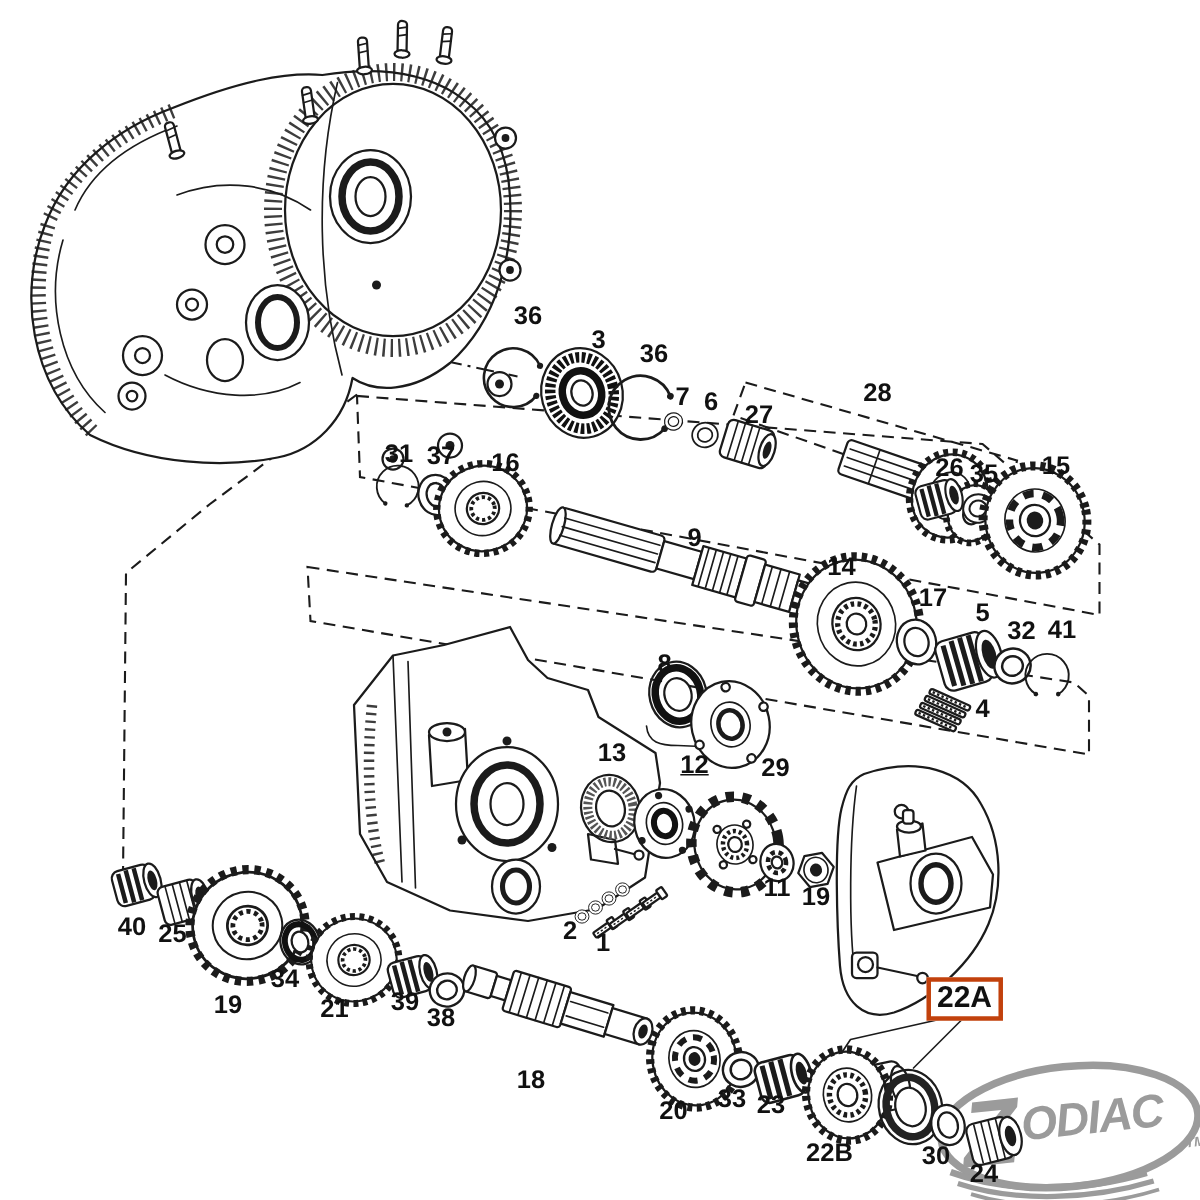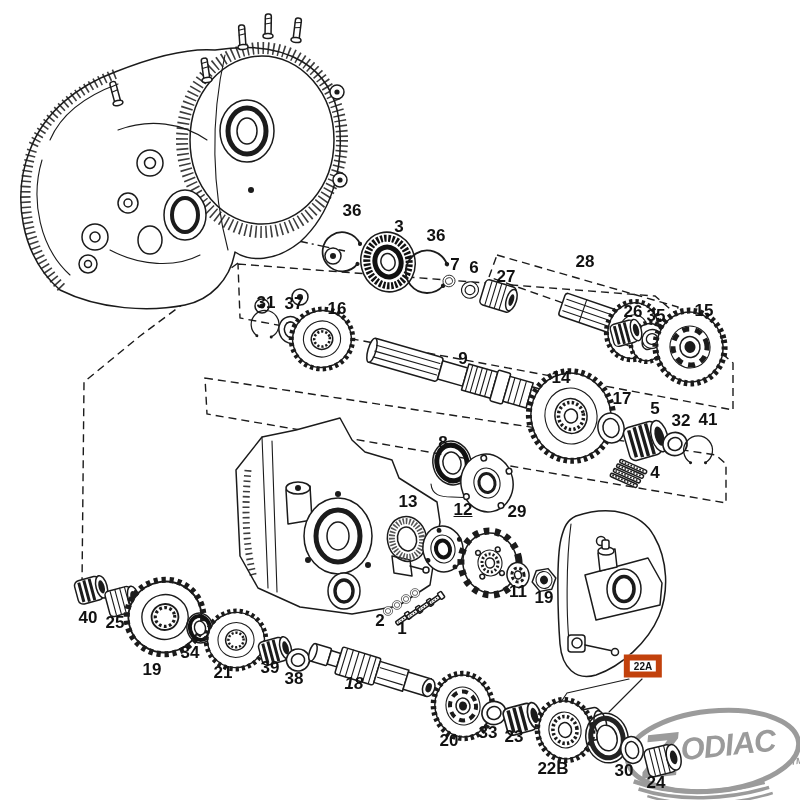--- a/index.html
+++ b/index.html
@@ -2,21 +2,21 @@
 <html><head>
 <meta charset="utf-8">
 <style>
   html,body{margin:0;padding:0;background:#ffffff;}
   .stage{position:relative;width:800px;height:800px;background:#fff;overflow:hidden;
          font-family:"Liberation Sans",sans-serif;}
   .stage svg{position:absolute;left:0;top:0;}
   #callouts{position:absolute;left:0;top:0;width:800px;height:664px;pointer-events:none;}
   .callout{position:absolute;transform:translate(-50%,-50%);
            font:bold 17px "Liberation Sans",sans-serif;color:#111;letter-spacing:0;}
-  .callout.boxed{border:6px solid #c2410c;background:#fff;padding:0 4px;font-size:10px;}
+  .callout.boxed{border:3px solid #c2410c;background:#fff;padding:0 4px;font-size:20px;}
   
   .fw{fill:#fff;stroke:#1b1b1b;stroke-width:1.5;stroke-linejoin:round;}
   .ln{fill:none;stroke:#1b1b1b;stroke-width:1.5;stroke-linecap:round;stroke-linejoin:round;}
   .thin{stroke-width:1.1;}
   .dk{fill:#1b1b1b;stroke:none;}
   .dash{fill:none;stroke:#1b1b1b;stroke-width:1.4;stroke-dasharray:8 5;}
   .dashdot{fill:none;stroke:#1b1b1b;stroke-width:1.4;stroke-dasharray:12 4 2 4;}
   .hatch{fill:none;stroke:#1b1b1b;stroke-dasharray:1.6 3.6;opacity:.85;}
   .logoln{fill:none;stroke:#9b9b9b;}
   .logotxt{fill:#9b9b9b;font-family:"Liberation Sans",sans-serif;font-weight:bold;font-style:italic;}
@@ -511,21 +511,21 @@
       <div class="callout" style="left: 544px; top: 598px;">19</div>
       <div class="callout" style="left: 380px; top: 621px;">2</div>
       <div class="callout" style="left: 402px; top: 629px;">1</div>
       <div class="callout" style="left: 88px; top: 618px;">40</div>
       <div class="callout" style="left: 115px; top: 623px;">25</div>
       <div class="callout" style="left: 152px; top: 670px;">19</div>
       <div class="callout" style="left: 190px; top: 653px;">34</div>
       <div class="callout" style="left: 223px; top: 673px;">21</div>
       <div class="callout" style="left: 270px; top: 668px;">39</div>
       <div class="callout" style="left: 294px; top: 679px;">38</div>
-      <div class="callout" style="left: 354px; top: 684px; font-style: italic;">18</div>
+      <div class="callout" style="left: 354px; top: 720px;">18</div>
       <div class="callout" style="left: 449px; top: 741px;">20</div>
       <div class="callout" style="left: 488px; top: 733px;">33</div>
       <div class="callout" style="left: 514px; top: 737px;">23</div>
       <div class="callout" style="left: 553px; top: 769px;">22B</div>
       <div class="callout" style="left: 624px; top: 771px;">30</div>
       <div class="callout" style="left: 656px; top: 783px;">24</div>
       <div class="callout boxed" style="left: 643px; top: 666px;">22A</div>
     </div>
 </div>
 

